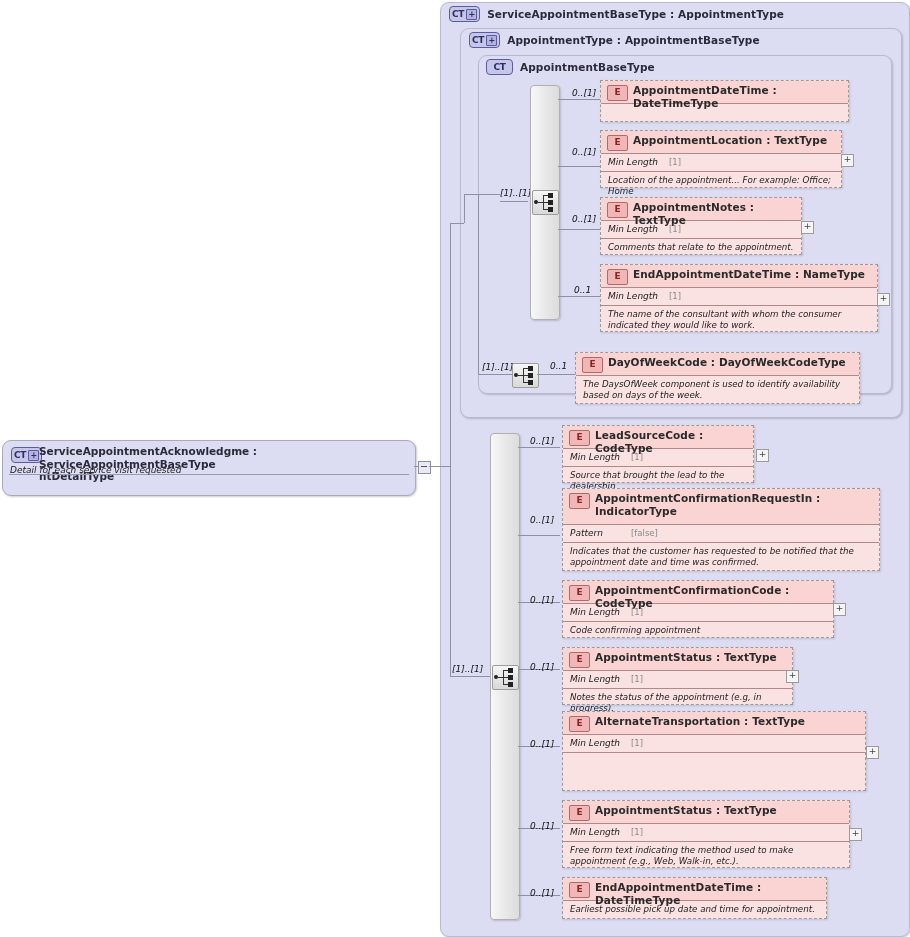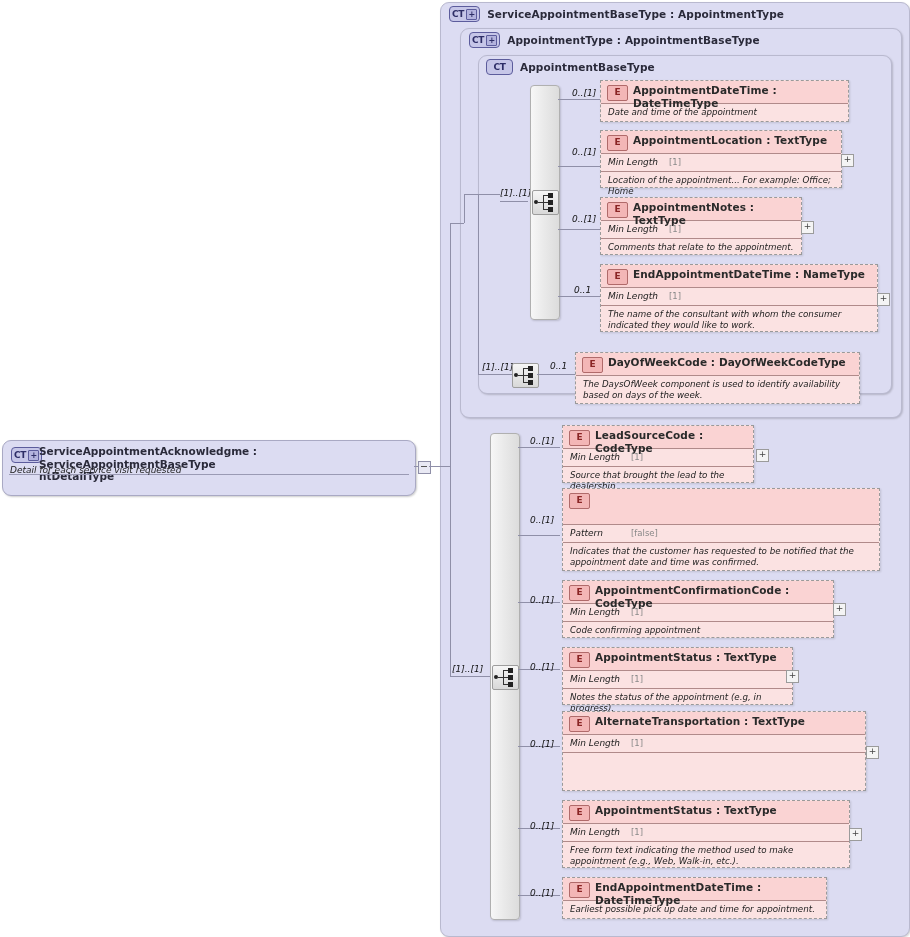--- a/index.html
+++ b/index.html
@@ -164,21 +164,20 @@
 <div class="card" style="left:572px;top:88px;">0..[1]</div>
 <div class="card" style="left:572px;top:147px;">0..[1]</div>
 <div class="card" style="left:572px;top:214px;">0..[1]</div>
 <div class="card" style="left:574px;top:285px;">0..1</div>
 
 <div class="el" style="left:600px;top:80px;width:249px;height:42px;">
   <div class="el-head">
     <div class="e-badge">E</div>
     <div class="el-title">AppointmentDateTime : DateTimeType</div>
   </div>
-  <div class="el-desc">Date and time of the appointment</div>
 </div>
 
 <div class="el" style="left:600px;top:130px;width:242px;height:58px;">
   <div class="el-head">
     <div class="e-badge">E</div>
     <div class="el-title">AppointmentLocation : TextType</div>
   </div>
   <div class="facet">
     <span class="facet-name">Min Length</span>
     <span class="facet-val">[1]</span>
@@ -278,20 +277,21 @@
     <span class="facet-val">[1]</span>
   </div>
   <div class="el-desc">Source that brought the lead to the dealership.</div>
 </div>
 <div class="plusbox" style="left:756px;top:449px;">+</div>
 
 <div class="el" style="left:562px;top:488px;width:318px;height:83px;">
   <div class="el-head tall">
     <div class="e-badge">E</div>
     <div class="el-title">
+      <span>AppointmentConfirmationRequestIn : IndicatorType</span>
     </div>
   </div>
   <div class="facet">
     <span class="facet-name">Pattern</span>
     <span class="facet-val">[false]</span>
   </div>
   <div class="el-desc">Indicates that the customer has requested to be notified that the appointment date and time was confirmed.</div>
 </div>
 
 <div class="el" style="left:562px;top:580px;width:272px;height:58px;">

